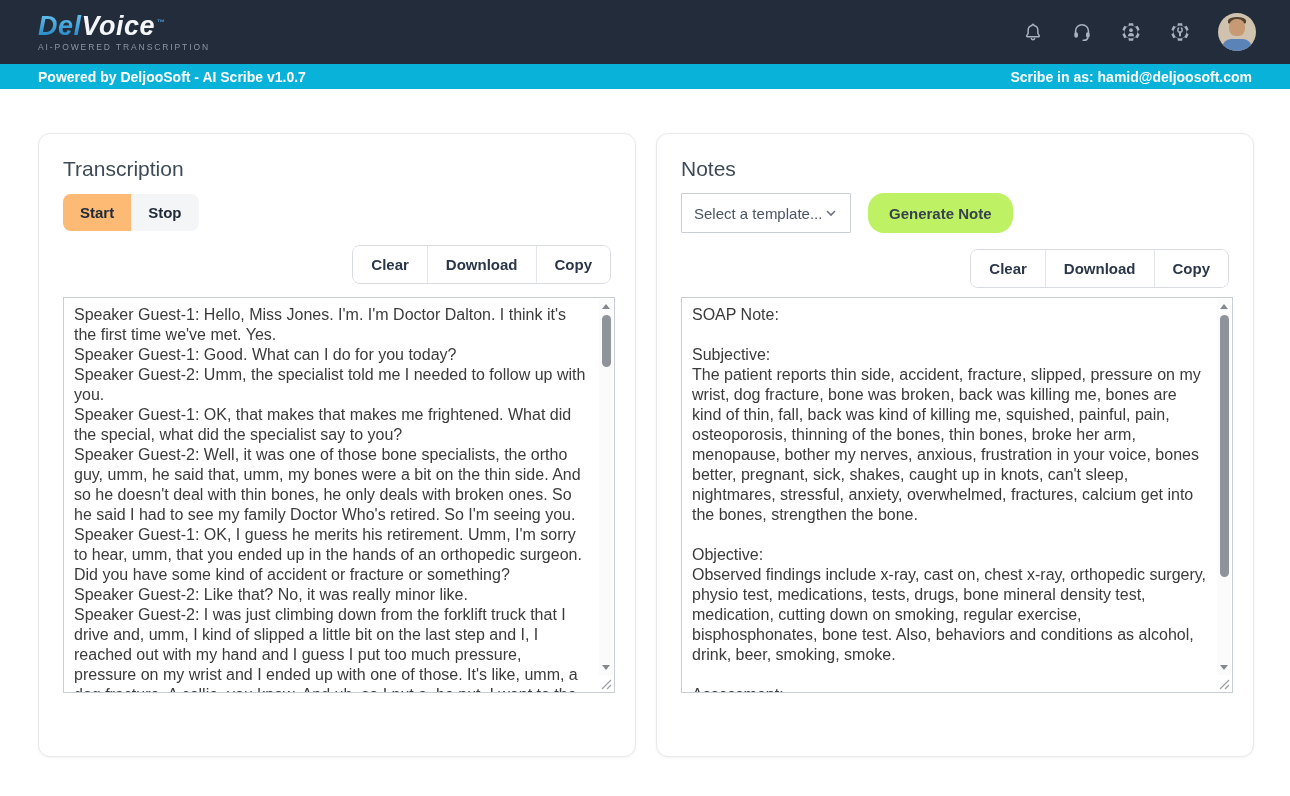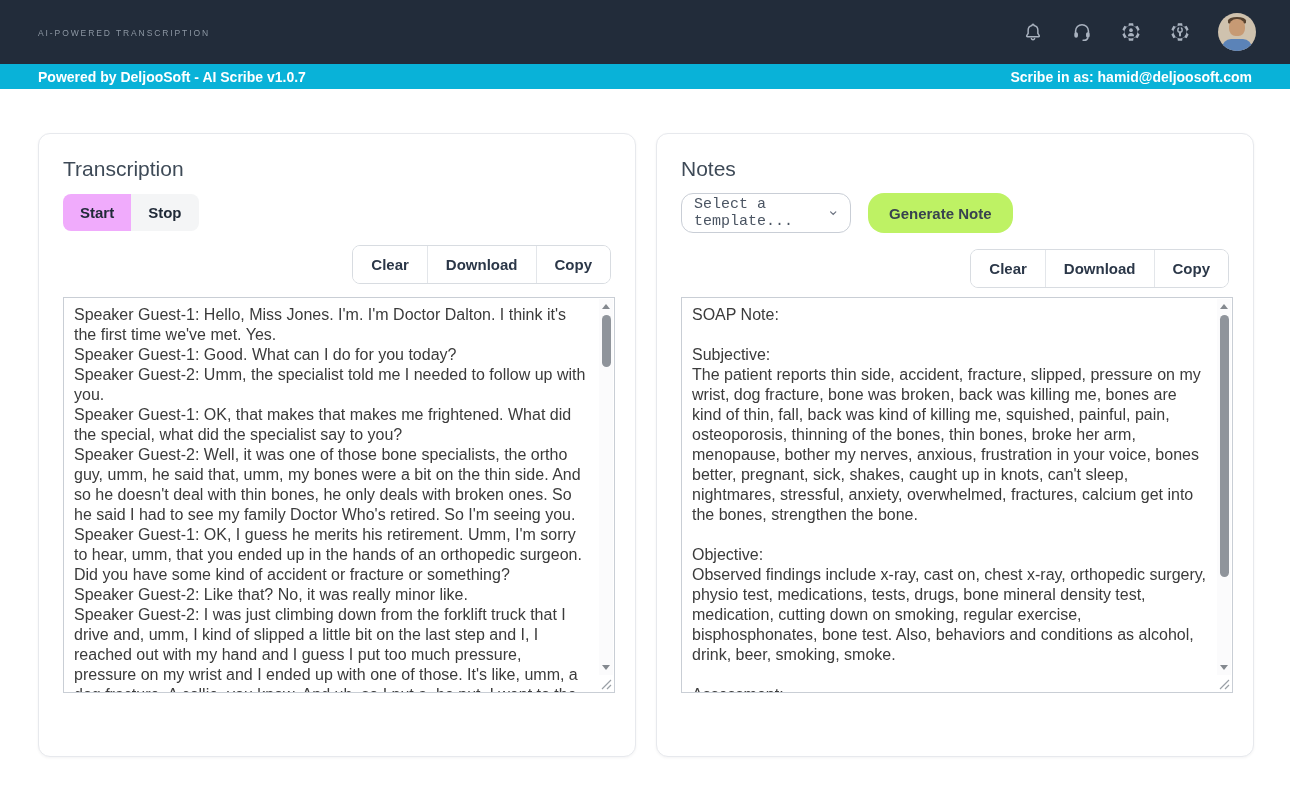--- a/index.html
+++ b/index.html
@@ -39,38 +39,38 @@
         box-sizing:border-box;}
   #transcription-card{left:38px;}
   #notes-card{left:656px;}
   .card-title{position:absolute;top:23px;left:24px;margin:0;font-size:21px;font-weight:400;
               color:#3e4a57;}
 
   
   .startstop{position:absolute;top:60px;left:24px;display:flex;border-radius:8px;overflow:hidden;}
   .startstop button{border:none;height:37px;padding:0 17px;font-size:15px;font-weight:600;
                     color:#1f2937;cursor:pointer;font-family:inherit;}
-  .btn-start{background:#f0abfc;}
+  .btn-start{background:#fdba74;}
   .btn-stop{background:#f4f5f6;}
 
   
   .actions-group{position:absolute;display:flex;height:37px;border:1px solid #d8dce1;
                  border-radius:8px;background:#fff;overflow:hidden;box-sizing:content-box;}
   .actions-group button{background:#fff;border:none;border-left:1px solid #e3e6ea;height:100%;
                         padding:0 18px;font-size:15px;font-weight:600;color:#2b3748;
                         cursor:pointer;font-family:inherit;}
   .actions-group button:first-child{border-left:none;}
   .t-actions{top:111px;right:24px;}
   .n-actions{top:115px;right:24px;}
 
   
   .template-select{position:absolute;top:59px;left:24px;width:170px;height:40px;
-                   border:1px solid #c9ced6;border-radius:12px;background:#fff;display:flex;
+                   border:1px solid #c9ced6;border-radius:1px;background:#fff;display:flex;
                    align-items:center;justify-content:space-between;padding:8px 12px;
-                   box-sizing:border-box;color:#4b5563;font-size:15px;cursor:pointer;font-family:Liberation Mono, monospace;}
+                   box-sizing:border-box;color:#4b5563;font-size:15px;cursor:pointer;}
   .generate-btn{position:absolute;top:59px;left:211px;height:40px;padding:0 21px;
                 background:#bef264;border:none;border-radius:16px;font-size:15px;font-weight:600;
                 color:#38424f;cursor:pointer;font-family:inherit;}
 
   
   .textbox{position:absolute;left:24px;top:163px;width:552px;height:396px;background:#fff;
            border:1px solid #c9ced5;box-sizing:border-box;overflow:hidden;cursor:text;}
   .ta-text{position:absolute;top:7px;left:10px;right:26px;bottom:0;font-size:16px;
            line-height:20px;color:#3b3b3b;white-space:pre-wrap;overflow:hidden;}
   .sbar{position:absolute;top:1px;right:1px;width:14px;bottom:17px;background:#fbfbfc;}
@@ -85,20 +85,21 @@
   .grip{position:absolute;right:1px;bottom:1px;width:15px;height:15px;background:#fff;
         cursor:nwse-resize;}
 </style>
 </head>
 <body>
 
 <div class="page">
 
   <header class="topbar">
     <div class="logo">
+      <div class="logo-text"><span class="logo-del">Del</span><span class="logo-voice">Voice</span><span class="logo-tm">™</span></div>
       <div class="logo-tagline">AI-POWERED TRANSCRIPTION</div>
     </div>
     <div class="header-actions">
       <span class="hicon">
         <svg viewBox="0 0 24 24" fill="none" stroke="#a9b2bf" stroke-width="1.6" stroke-linecap="round" stroke-linejoin="round">
           <path d="M12 3.4a1 1 0 0 1 1 1v.5c2.6.5 4.3 2.6 4.3 5.2v3.4l1.5 2.4c.3.5-.05 1.2-.7 1.2H5.9c-.65 0-1-.7-.7-1.2l1.5-2.4V10.1c0-2.6 1.7-4.7 4.3-5.2v-.5a1 1 0 0 1 1-1z"></path>
           <path d="M10.2 19.2a1.9 1.9 0 0 0 3.6 0"></path>
         </svg>
       </span>
       <span class="hicon">

